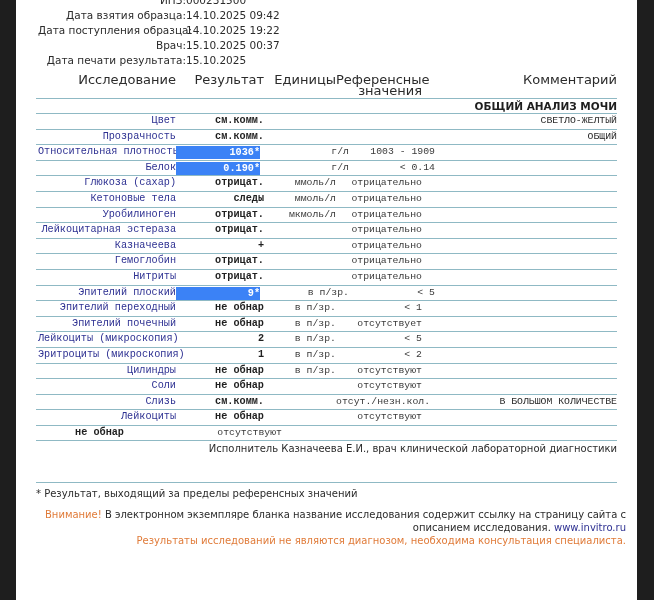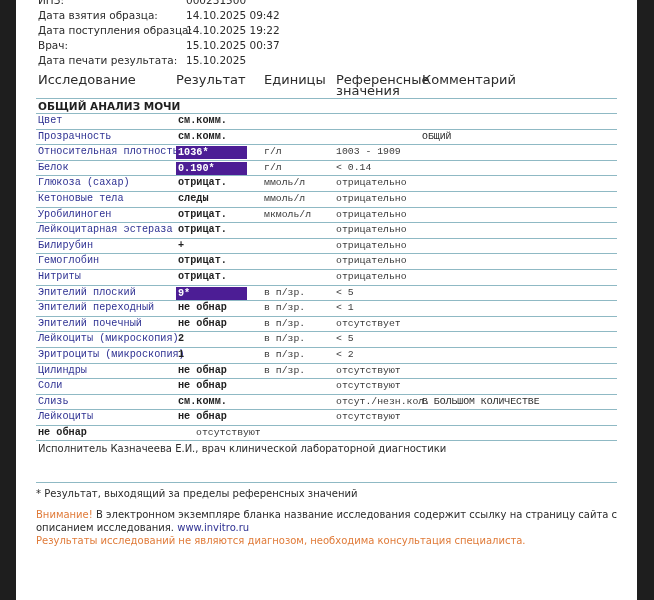--- a/index.html
+++ b/index.html
@@ -7,20 +7,21 @@
     body {
       background: #1e1e1e;
       font-family: "DejaVu Sans", sans-serif;
       position: relative;
     }
     .page {
       position: absolute;
       left: 16px; top: 0;
       width: 621px; height: 600px;
       background: #ffffff;
+      text-align: right;
     }
     .meta {
       position: absolute;
       left: 22px; top: -7px;
       font-size: 10.5px;
       color: #2b2b2b;
     }
     .meta-row {
       height: 15px;
       line-height: 15px;
@@ -67,23 +68,23 @@
       white-space: nowrap;
       font-family: Liberation Mono, monospace;
     }
     .row .c-name { color: #2e3192; }
     .row .c-res {
       font-weight: bold;
       color: #1f1f1f;
       padding-left: 2px;
     }
     .row .c-res.flag {
-      background: #4c1d95;
+      background: #3b82f6;
       color: #ffffff;
-      width: 71px;
+      width: 84px;
       margin-right: 17px;
       height: 13px;
       line-height: 13px;
       margin-top: 1px;
     }
     .row .c-unit { color: #3a3a3a; font-size: 9.8px; }
     .row .c-ref { color: #3a3a3a; font-size: 9.8px; }
     .row .c-com { color: #2b2b2b; font-size: 9.8px; }
 
     .executor {
@@ -153,20 +154,21 @@
       <div class="c-ref">Референсные значения</div>
       <div class="c-com">Комментарий</div>
     </div>
     <div class="section-title">ОБЩИЙ АНАЛИЗ МОЧИ</div>
     <div id="rows">
         <div class="row">
           <div class="c-name">Цвет</div>
           <div class="c-res">см.комм.</div>
           <div class="c-unit"></div>
           <div class="c-ref"></div>
+          <div class="c-com">СВЕТЛО-ЖЕЛТЫЙ</div>
         </div>
         <div class="row">
           <div class="c-name">Прозрачность</div>
           <div class="c-res">см.комм.</div>
           <div class="c-unit"></div>
           <div class="c-ref"></div>
           <div class="c-com">ОБЩИЙ</div>
         </div>
         <div class="row">
           <div class="c-name">Относительная плотность</div>
@@ -204,21 +206,21 @@
           <div class="c-com"></div>
         </div>
         <div class="row">
           <div class="c-name">Лейкоцитарная эстераза</div>
           <div class="c-res">отрицат.</div>
           <div class="c-unit"></div>
           <div class="c-ref">отрицательно</div>
           <div class="c-com"></div>
         </div>
         <div class="row">
-          <div class="c-name">Билирубин</div>
+          <div class="c-name">Казначеева</div>
           <div class="c-res">+</div>
           <div class="c-unit"></div>
           <div class="c-ref">отрицательно</div>
           <div class="c-com"></div>
         </div>
         <div class="row">
           <div class="c-name">Гемоглобин</div>
           <div class="c-res">отрицат.</div>
           <div class="c-unit"></div>
           <div class="c-ref">отрицательно</div>

